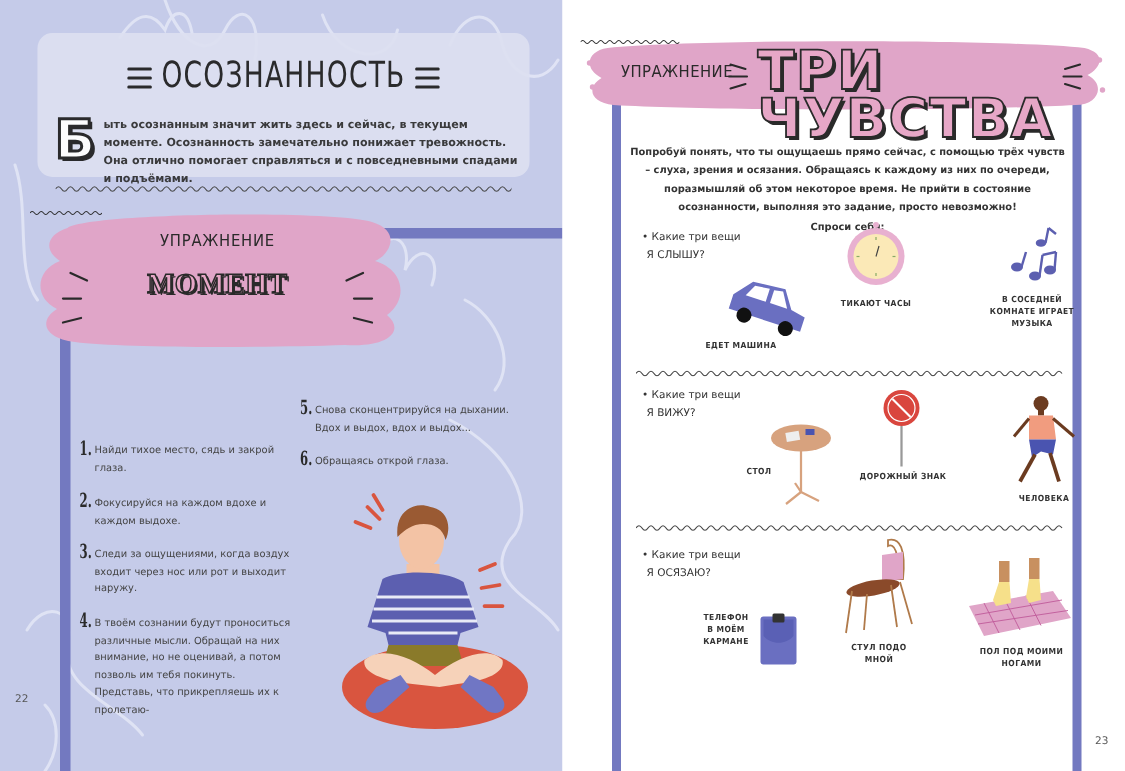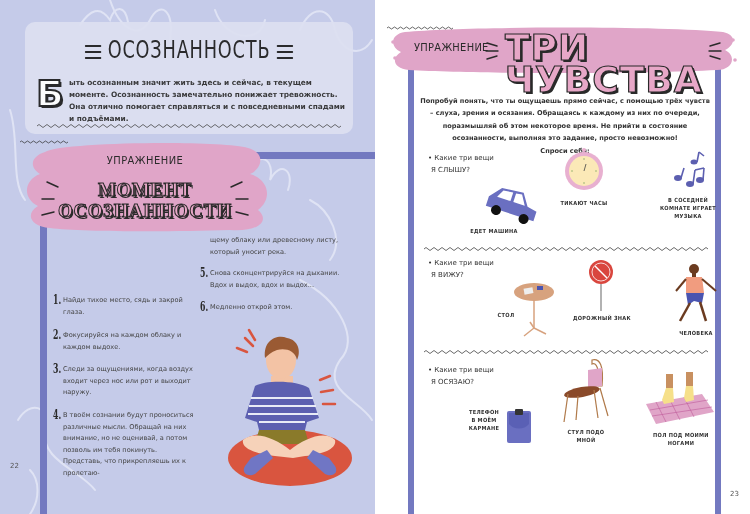--- a/index.html
+++ b/index.html
@@ -8,21 +8,21 @@
 
   
   .page-left {
     position: absolute; left: 0; top: 0; width: 375px; height: 514px;
     background: #c5cbe9; overflow: hidden;
   }
   .page-left .deco {
     position: absolute; left: 0; top: 0; width: 375px; height: 514px; pointer-events: none;
   }
   .intro-box {
-    position: absolute; left: 25px; top: 22px; width: 328px; height: 112px;
+    position: absolute; left: 25px; top: 22px; width: 328px; height: 96px;
     background: #dde0f1; border-radius: 10px; opacity: 0.95;
   }
   .intro-title {
     position: absolute; left: 0; right: 0; top: 14px; text-align: center;
     font-family: "DejaVu Sans Condensed", "DejaVu Sans", sans-serif;
     font-size: 24px; letter-spacing: 1px; color: #222; font-weight: normal;
     transform: scaleX(0.82);
   }
   .intro-title .dash { display: inline-block; width: 20px; vertical-align: middle; position: relative; height: 16px; }
   .intro-title .dash i { position: absolute; left: 0; width: 20px; height: 2px; background: #222; border-radius: 1px; }
@@ -164,50 +164,48 @@
         <line x1="228" y1="59" x2="216" y2="59"></line>
         <line x1="228" y1="75" x2="216" y2="72"></line>
       </g>
     </svg>
     <div class="exercise-label-left">УПРАЖНЕНИЕ</div>
     <svg class="exercise-wave-left" viewBox="0 0 48 4" preserveAspectRatio="none">
       <path d="M0 2 q1.5 -2 3 0 t3 0 t3 0 t3 0 t3 0 t3 0 t3 0 t3 0 t3 0 t3 0 t3 0 t3 0 t3 0 t3 0 t3 0 t3 0" fill="none" stroke="#2a2a2a" stroke-width="0.7"></path>
     </svg>
     <div class="exercise-title-left">
       <div>МОМЕНТ</div>
-      <div>ОСОЗНАННОСТИ</div>
     </div>
   </div>
 
 
   <div class="step" style="left:53px; top:295px; width:145px;">
     <span class="num">1.</span>
     <span class="txt">Найди тихое место, сядь и закрой глаза.</span>
   </div>
   <div class="step" style="left:53px; top:330px; width:145px;">
     <span class="num">2.</span>
-    <span class="txt">Фокусируйся на каждом облаку и каждом выдохе.</span>
+    <span class="txt">Фокусируйся на каждом вдохе и каждом выдохе.</span>
   </div>
   <div class="step" style="left:53px; top:364px; width:145px;">
     <span class="num">3.</span>
     <span class="txt">Следи за ощущениями, когда воздух входит через нос или рот и выходит наружу.</span>
   </div>
   <div class="step" style="left:53px; top:410px; width:145px;">
     <span class="num">4.</span>
     <span class="txt">В твоём сознании будут проноситься различные мысли. Обращай на них внимание, но не оценивай, а потом позволь им тебя покинуть. Представь, что прикрепляешь их к пролетаю-</span>
   </div>
 
-  <div class="step-cont">щему облаку или древесному листу, который уносит река.</div>
   <div class="step" style="left:200px; top:268px; width:150px;">
     <span class="num">5.</span>
     <span class="txt">Снова сконцентрируйся на дыхании. Вдох и выдох, вдох и выдох...</span>
   </div>
   <div class="step" style="left:200px; top:302px; width:150px;">
     <span class="num">6.</span>
-    <span class="txt">Медленно открой этом.</span>
+    <span class="txt">Обращаясь открой глаза.</span>
   </div>
 
   <svg class="person" viewBox="0 0 140 180">
     <ellipse cx="75" cy="140" rx="62" ry="28" fill="#d9553f"></ellipse>
     <g stroke="#d9553f" stroke-width="2.5" stroke-linecap="round">
       <line x1="30" y1="20" x2="38" y2="28"></line>
         <line x1="22" y1="30" x2="32" y2="34"></line>
         <line x1="34" y1="12" x2="40" y2="22"></line>
       <line x1="105" y1="62" x2="115" y2="58"></line>
         <line x1="106" y1="74" x2="118" y2="72"></line>

